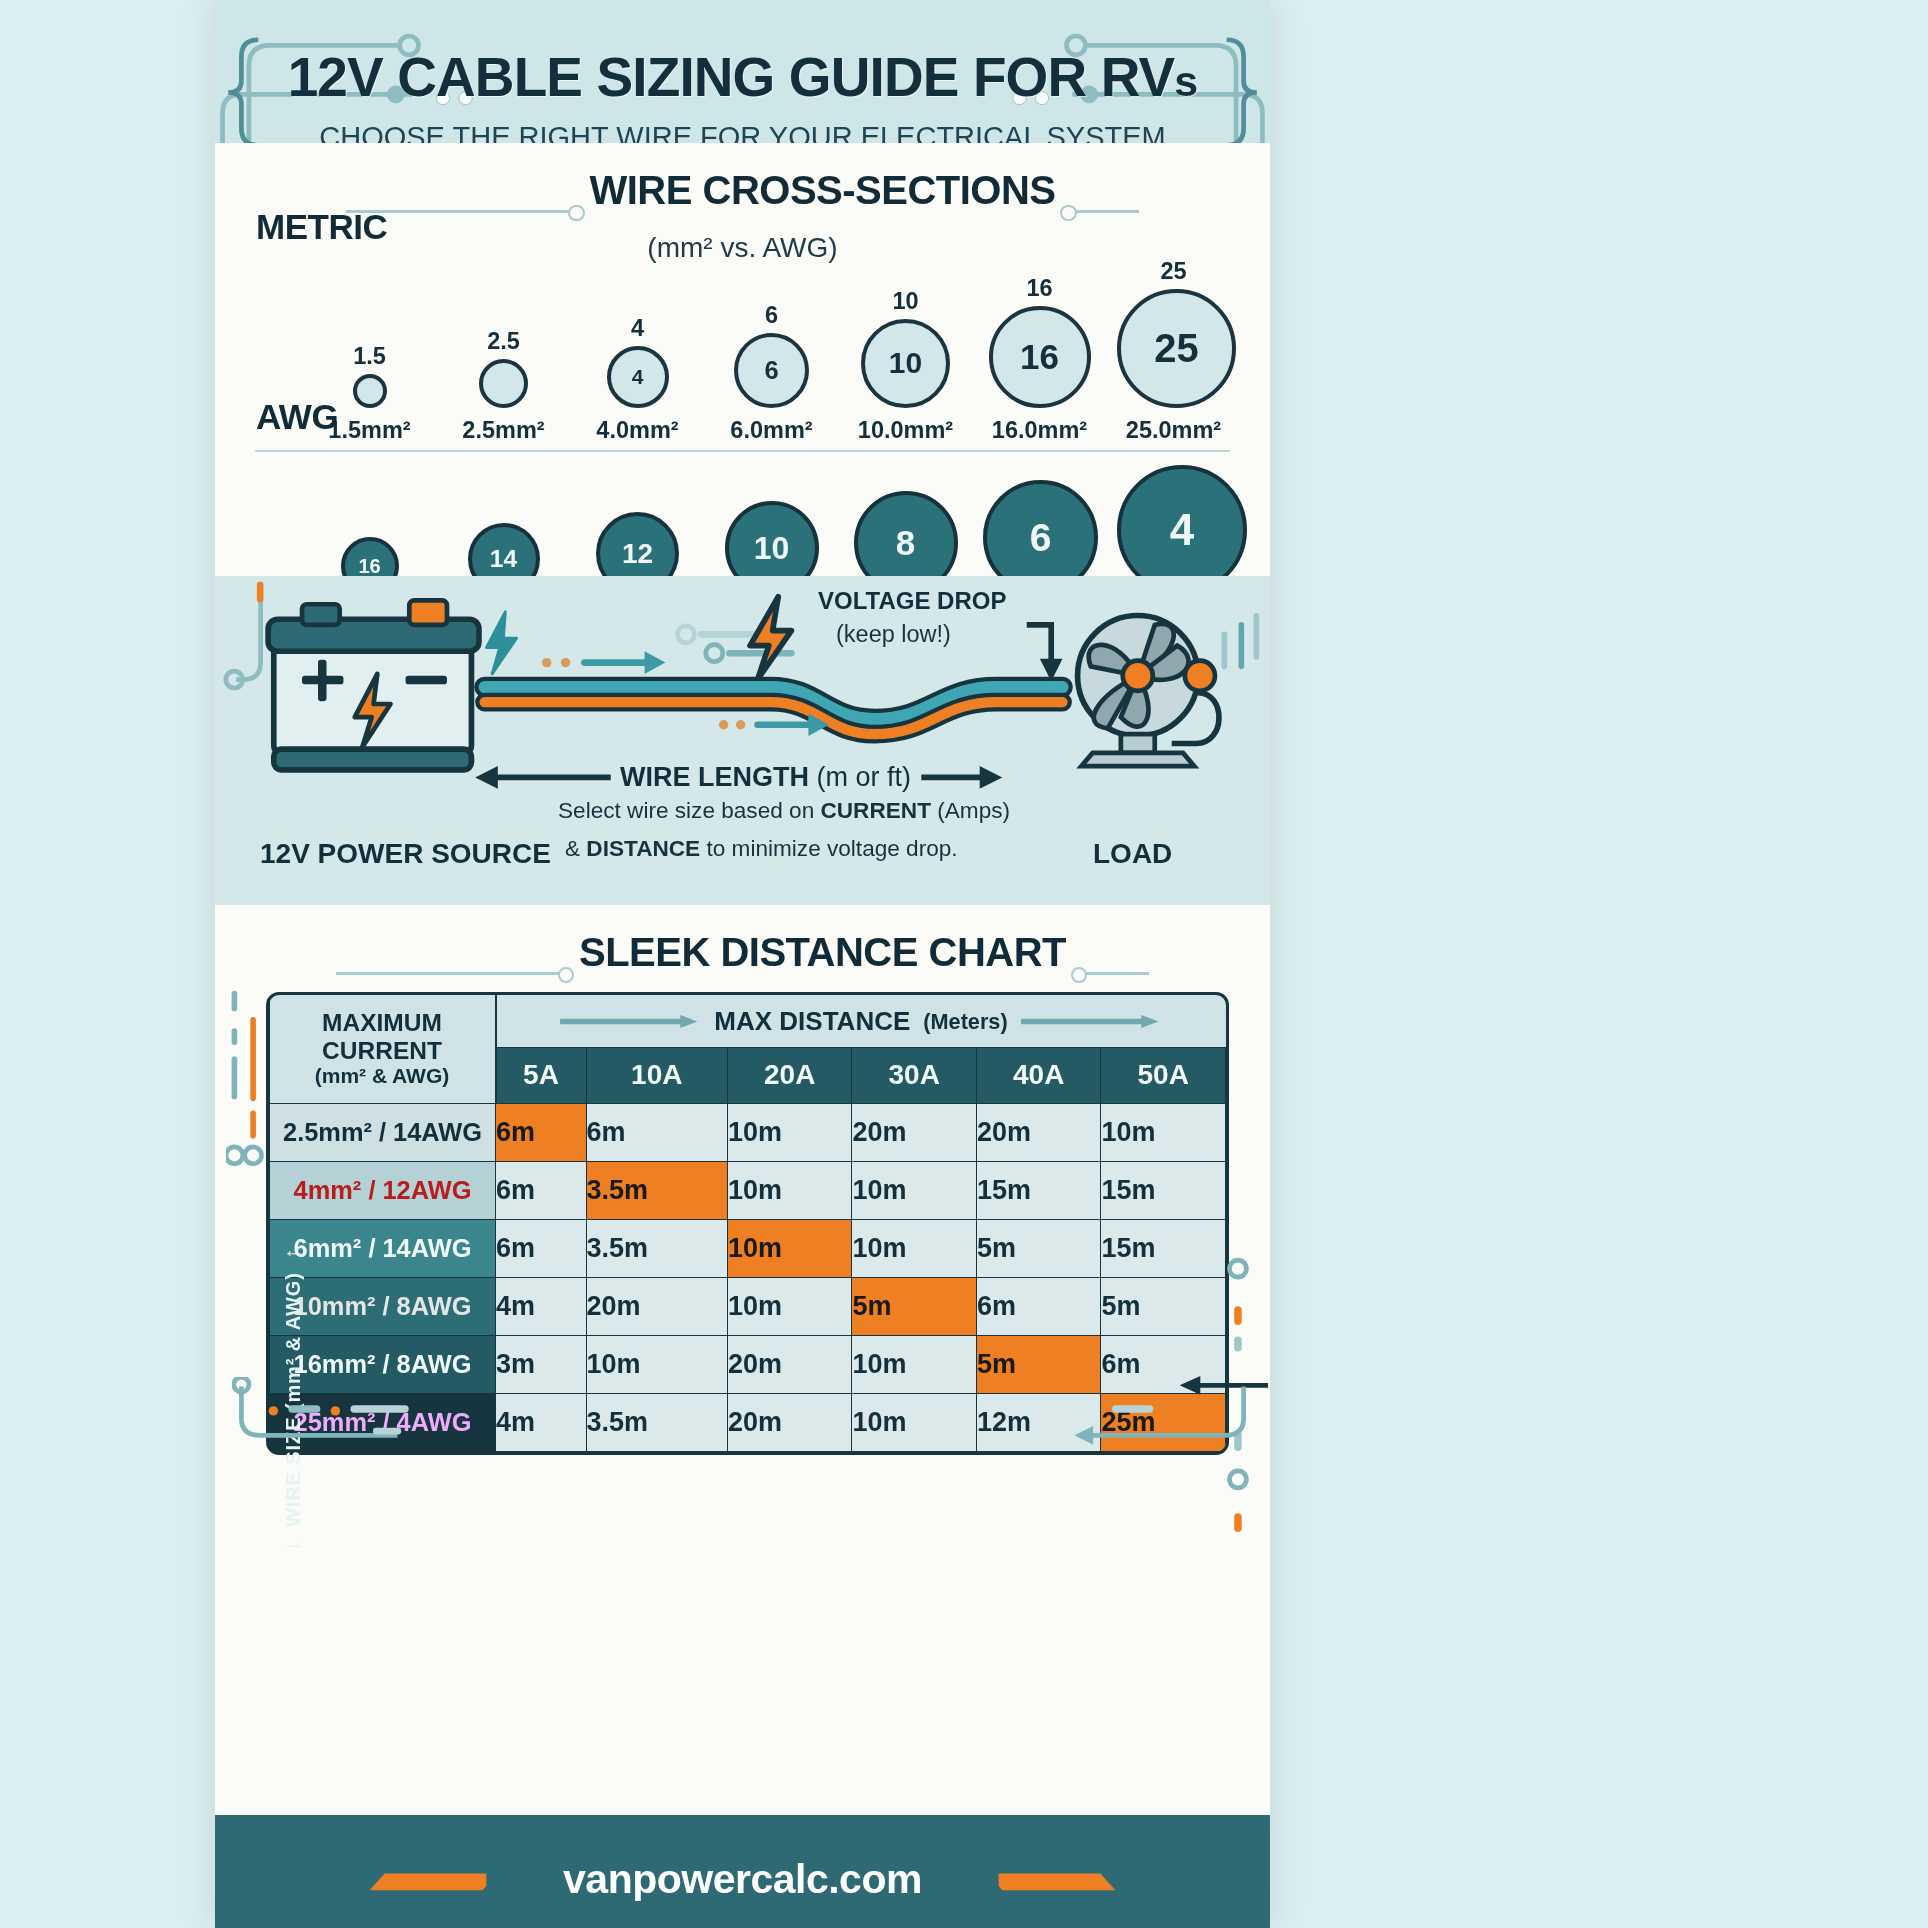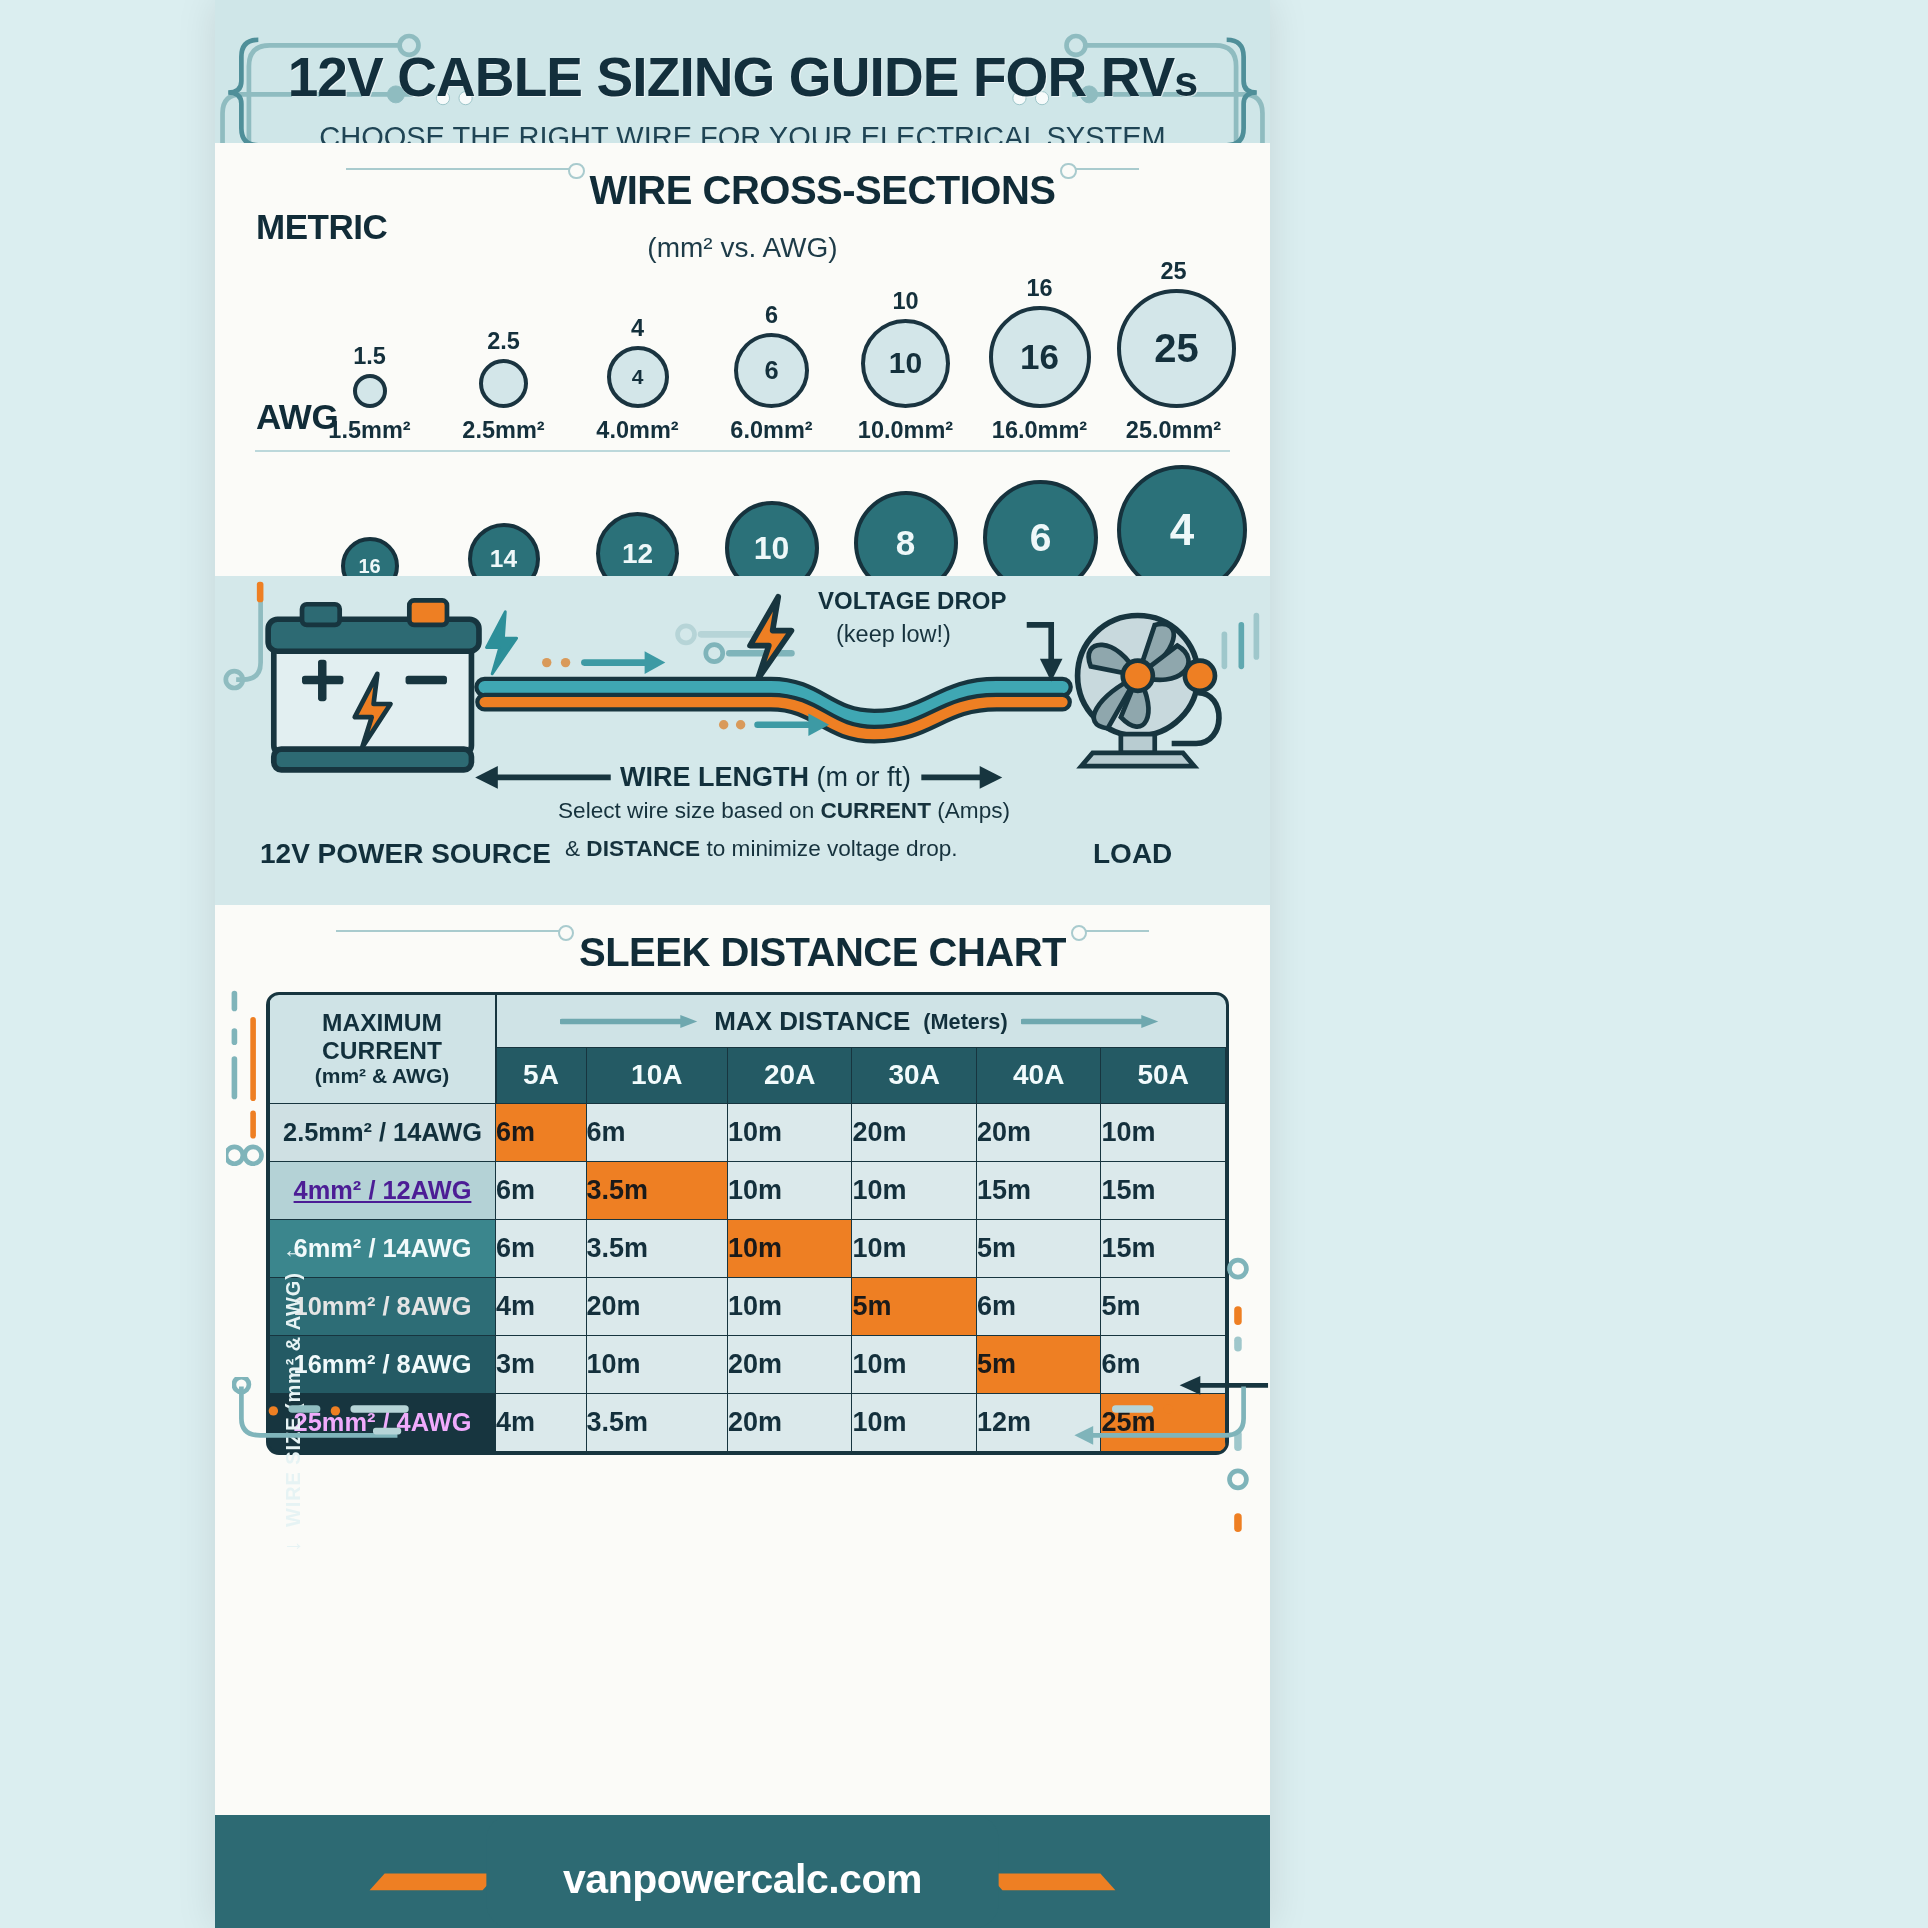--- a/index.html
+++ b/index.html
@@ -40,21 +40,21 @@
     position: absolute; left: 0; right: 0; top: 121px;
     text-align: center;
     font-size: 29px;
     color: #1f4454;
     letter-spacing: 0px;
     white-space: nowrap;
   }
 
   
   .sec-title-row {
-    display: flex; align-items: flex-start; justify-content: center; gap: 17px;
+    display: flex; align-items: flex-end; justify-content: center; gap: 17px;
     padding-top: 24.5px;
   }
   .sec-title {
     font-size: 40px; font-weight: bold; color: #112c38;
     letter-spacing: -0.5px; white-space: nowrap;
   }
   .rule { height: 2.8px; background: #a9cbce; width: 226px; position: relative; }
   .rule.left::after, .rule.right::before {
     content:""; position:absolute; top:-4.7px; width:12.2px; height:12.2px;
     border-radius:50%; border:2.8px solid #a9cbce; background:#fbfbf8;
@@ -398,21 +398,21 @@
             <tr>
               <td class="rowhdr" style="background: rgb(207, 224, 227); color: rgb(18, 48, 60);">2.5mm² / 14AWG</td>
               <td class="cell hl">6m</td>
               <td class="cell">6m</td>
               <td class="cell">10m</td>
               <td class="cell">20m</td>
               <td class="cell">20m</td>
               <td class="cell">10m</td>
             </tr>
             <tr>
-              <td class="rowhdr" style="background: rgb(180, 210, 214); color: #4c1d95; text-decoration: underline;">4mm² / 12AWG</td>
+              <td class="rowhdr" style="background: rgb(180, 210, 214); color: #b91c1c;">4mm² / 12AWG</td>
               <td class="cell">6m</td>
               <td class="cell hl">3.5m</td>
               <td class="cell">10m</td>
               <td class="cell">10m</td>
               <td class="cell">15m</td>
               <td class="cell">15m</td>
             </tr>
             <tr>
               <td class="rowhdr" style="background: rgb(59, 134, 141); color: rgb(241, 250, 251);">6mm² / 14AWG</td>
               <td class="cell">6m</td>

